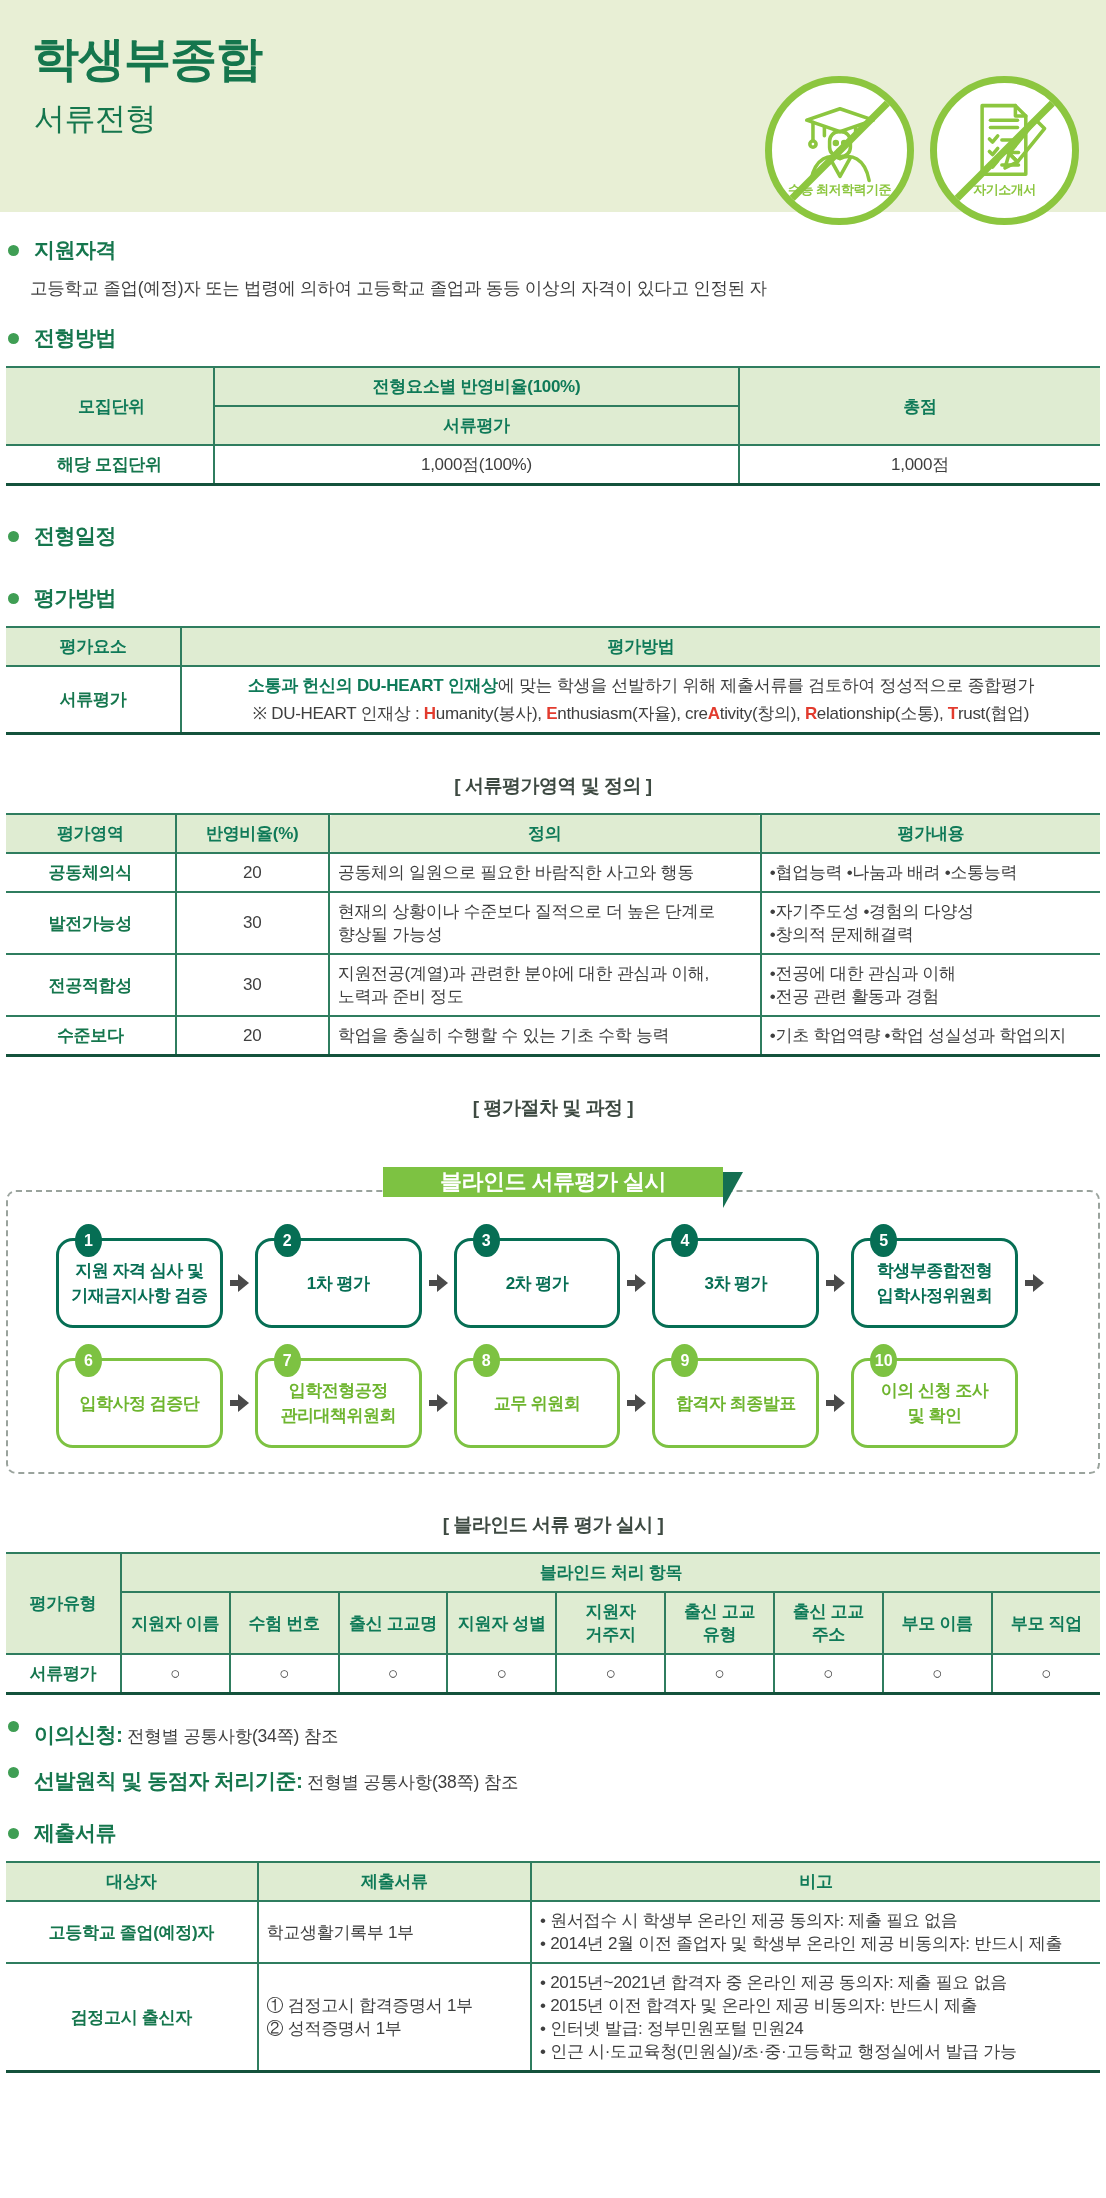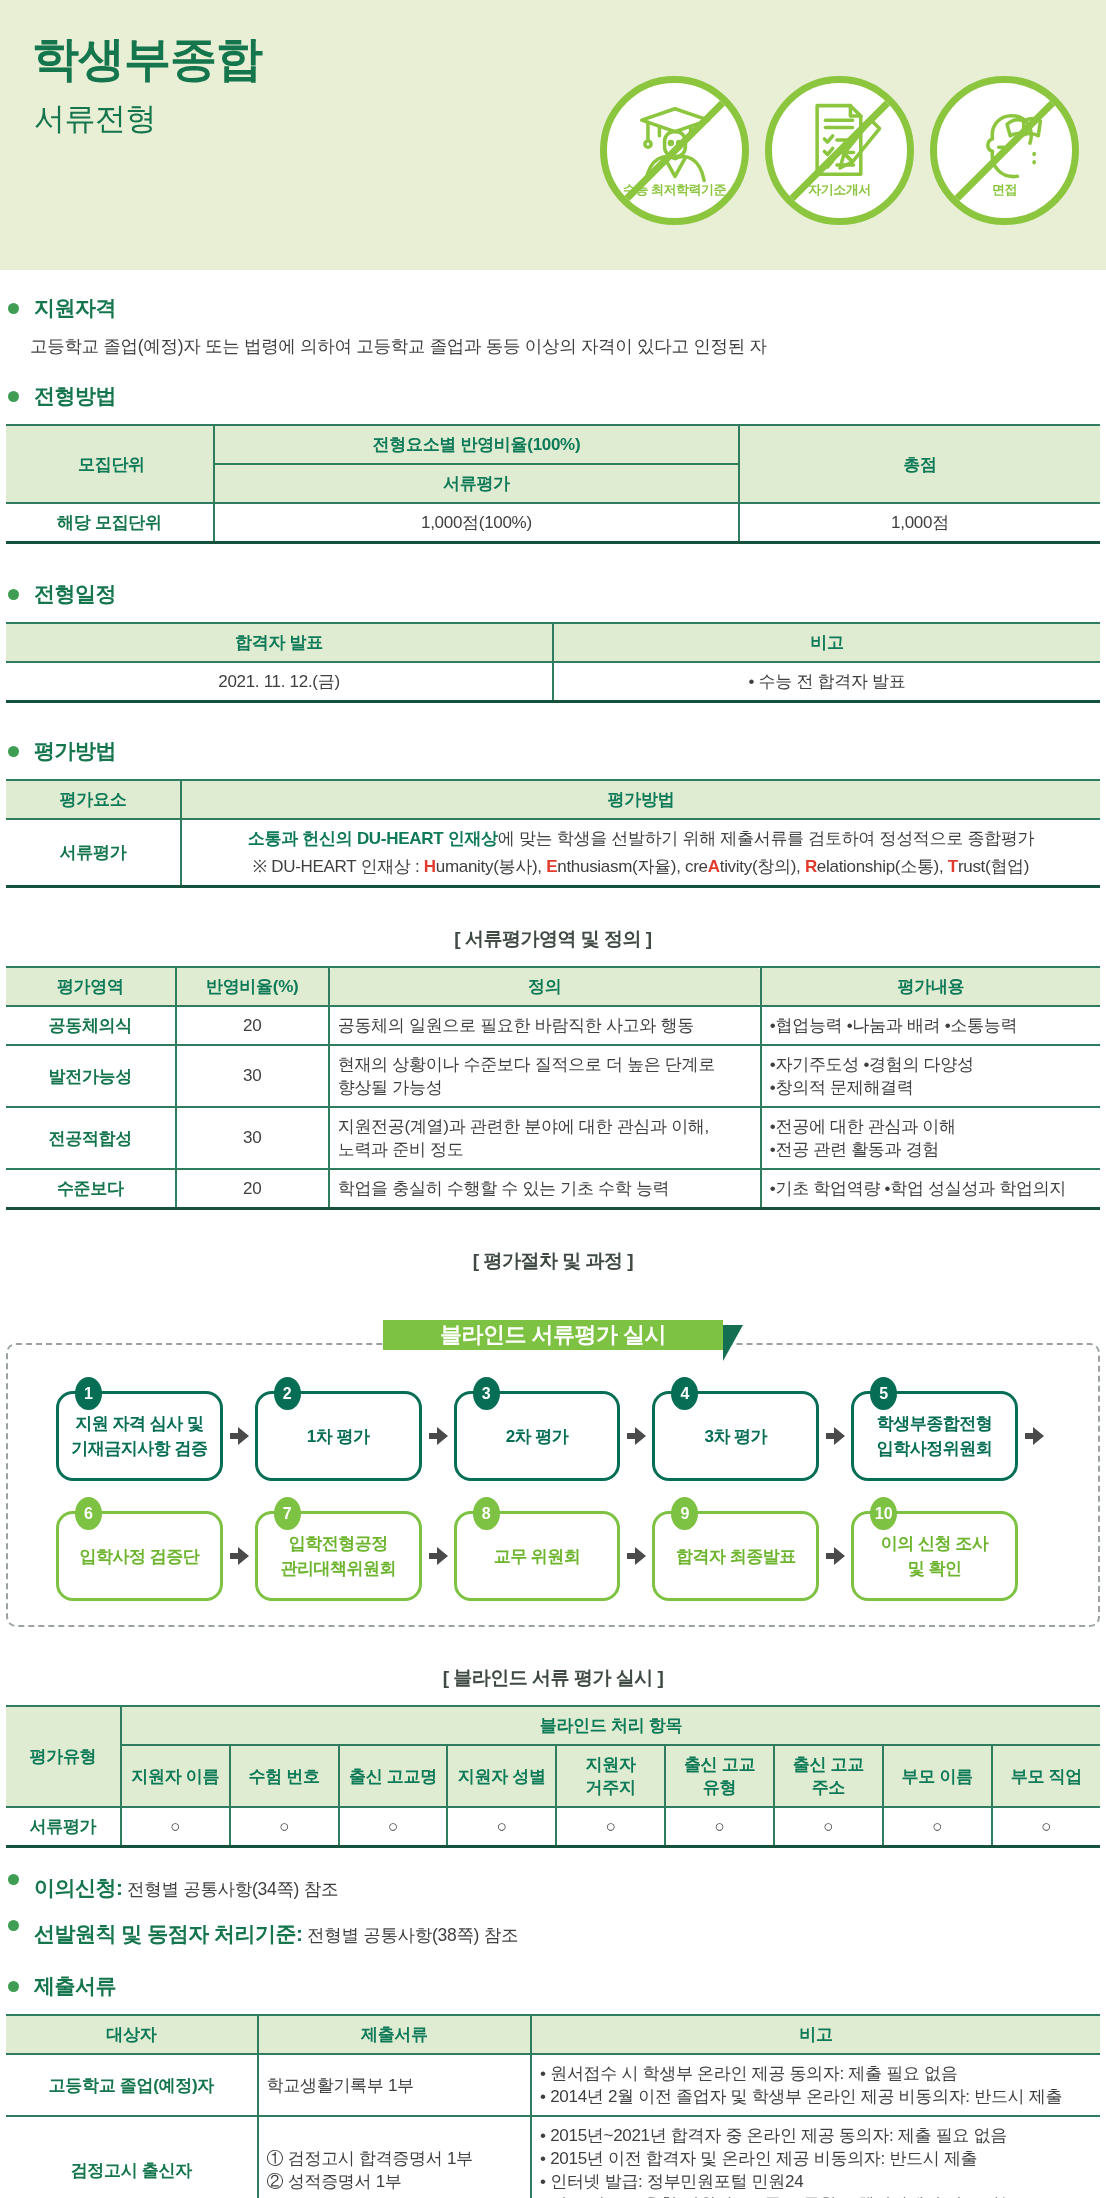--- a/index.html
+++ b/index.html
@@ -20,21 +20,21 @@
   body{
     width:1106px;
     font-family:"Liberation Sans", sans-serif;
     color:var(--ink);
     background:#ffffff;
     font-size:17px;
   }
   
   .page-header{
     background:var(--bg-head);
-    height:270px;
+    height:212px;
     position:relative;
   }
   .page-title{
     position:absolute; left:32px; top:28px;
     font-size:47px; font-weight:bold; color:var(--dark); letter-spacing:-1px;
   }
   .page-subtitle{
     position:absolute; left:34px; top:98px;
     font-size:31px; color:var(--dark); letter-spacing:-0.5px;
   }
@@ -163,32 +163,20 @@
         <path d="M35 60 l3 3 l5 -6"></path>
           <path d="M47 61 H63"></path>
         <path d="M35 72 l3 3 l5 -6"></path>
           <path d="M47 73 H63"></path>
         <path d="M80 30 l8 8 L62 70 l-8 -8 Z"></path>
         <path d="M54 62 l8 8 L50 76 Z"></path>
       </svg>
       <div class="slash"></div>
       <div class="badge-label">자기소개서</div>
     </div>
-    <div class="badge">
-      <svg width="104" height="104" viewBox="0 0 100 100" fill="none" stroke="#8cc63f" stroke-width="3.4" stroke-linejoin="round" stroke-linecap="round">
-        <path d="M62 84 C46 86 36 74 38 60 C32 58 32 50 38 48 C36 34 46 24 60 26 C72 28 78 40 74 52"></path>
-        <path d="M52 34 Q60 27 68 31 Q76 26 84 31 L82 45 Q75 41 68 44 Q61 41 55 45 Z"></path>
-        <path d="M68 31 V43"></path>
-        <path d="M44 56 h5"></path>
-        <path d="M78 62 v1"></path>
-          <path d="M78 70 v1"></path>
-      </svg>
-      <div class="slash"></div>
-      <div class="badge-label">면접</div>
-    </div>
   </div>
 </div>
 
 <div class="content">
 
   <div class="section-head">
     <div class="bullet-dot"></div>
     <div class="section-title">지원자격</div>
   </div>
   <div class="section-body">고등학교 졸업(예정)자 또는 법령에 의하여 고등학교 졸업과 동등 이상의 자격이 있다고 인정된 자</div>
@@ -212,32 +200,20 @@
       <td>1,000점(100%)</td>
       <td>1,000점</td>
     </tr>
   </tbody>
     </table>
 
   <div class="section-head" style="margin-top:36px;">
     <div class="bullet-dot"></div>
     <div class="section-title">전형일정</div>
   </div>
-  <table>
-    <tbody>
-        <tr>
-      <th class="w-half">합격자 발표</th>
-      <th>비고</th>
-    </tr>
-    <tr>
-      <td>2021. 11. 12.(금)</td>
-      <td>• 수능 전 합격자 발표</td>
-    </tr>
-  </tbody>
-    </table>
 
   <div class="section-head" style="margin-top:34px;">
     <div class="bullet-dot"></div>
     <div class="section-title">평가방법</div>
   </div>
   <table>
     <tbody>
         <tr>
       <th class="w-el">평가요소</th>
       <th>평가방법</th>

